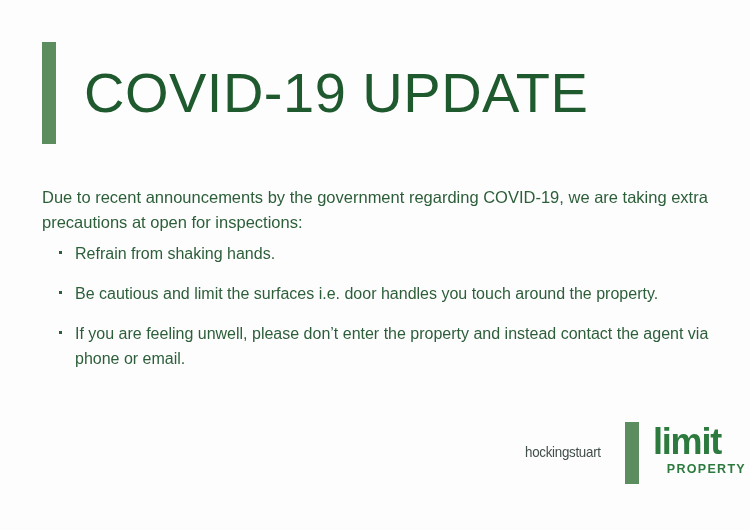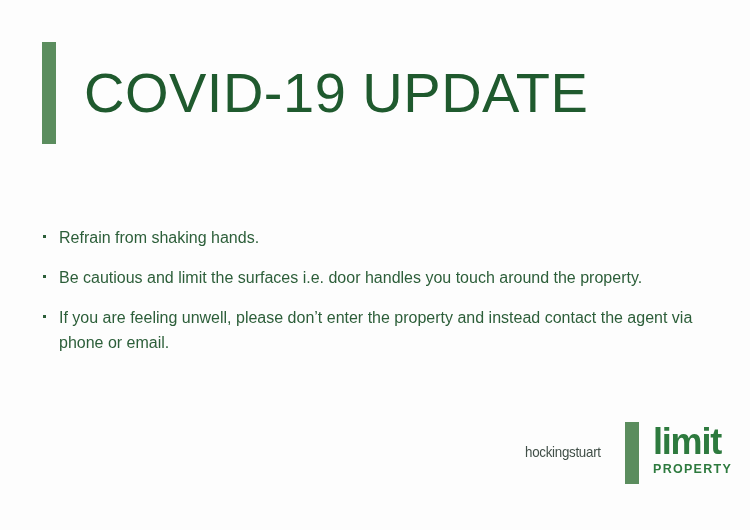--- a/index.html
+++ b/index.html
@@ -59,21 +59,21 @@
     line-height: 25px;
     color: #2c5e39;
   }
 
   .bullet-list {
     position: absolute;
     left: 42px;
     top: 225px;
     width: 676px;
     list-style: none;
-    margin: 0;
+    margin: 16px;
     padding: 0;
   }
   .bullet-item {
     position: relative;
     padding-left: 17px;
     margin-bottom: 15px;
     font-size: 16px;
     line-height: 25px;
     color: #2c5e39;
   }
@@ -140,34 +140,35 @@
     letter-spacing: -1.2px;
     line-height: 40px;
     color: #2d7a3e;
   }
   .logo-property {
     font-size: 12.5px;
     font-weight: bold;
     letter-spacing: 1.3px;
     line-height: 14px;
     color: #2d7a3e;
-    text-align: left;
+    text-align: right;
     padding-right: 1px;
   }
 </style>
 </head>
 <body>
 
 <div id="slide">
 
   <div class="title-block">
     <div class="title-bar"></div>
     <div class="title-text">COVID-19 UPDATE</div>
   </div>
 
+  <p class="intro">Due to recent announcements by the government regarding COVID-19, we are taking extra precautions at open for inspections:</p>
 
   <ul class="bullet-list">
     <li class="bullet-item">
       <span class="bullet-marker"></span>
       <span>Refrain from shaking hands.</span>
     </li>
     <li class="bullet-item">
       <span class="bullet-marker"></span>
       <span>Be cautious and limit the surfaces i.e. door handles you touch around the property.</span>
     </li>

